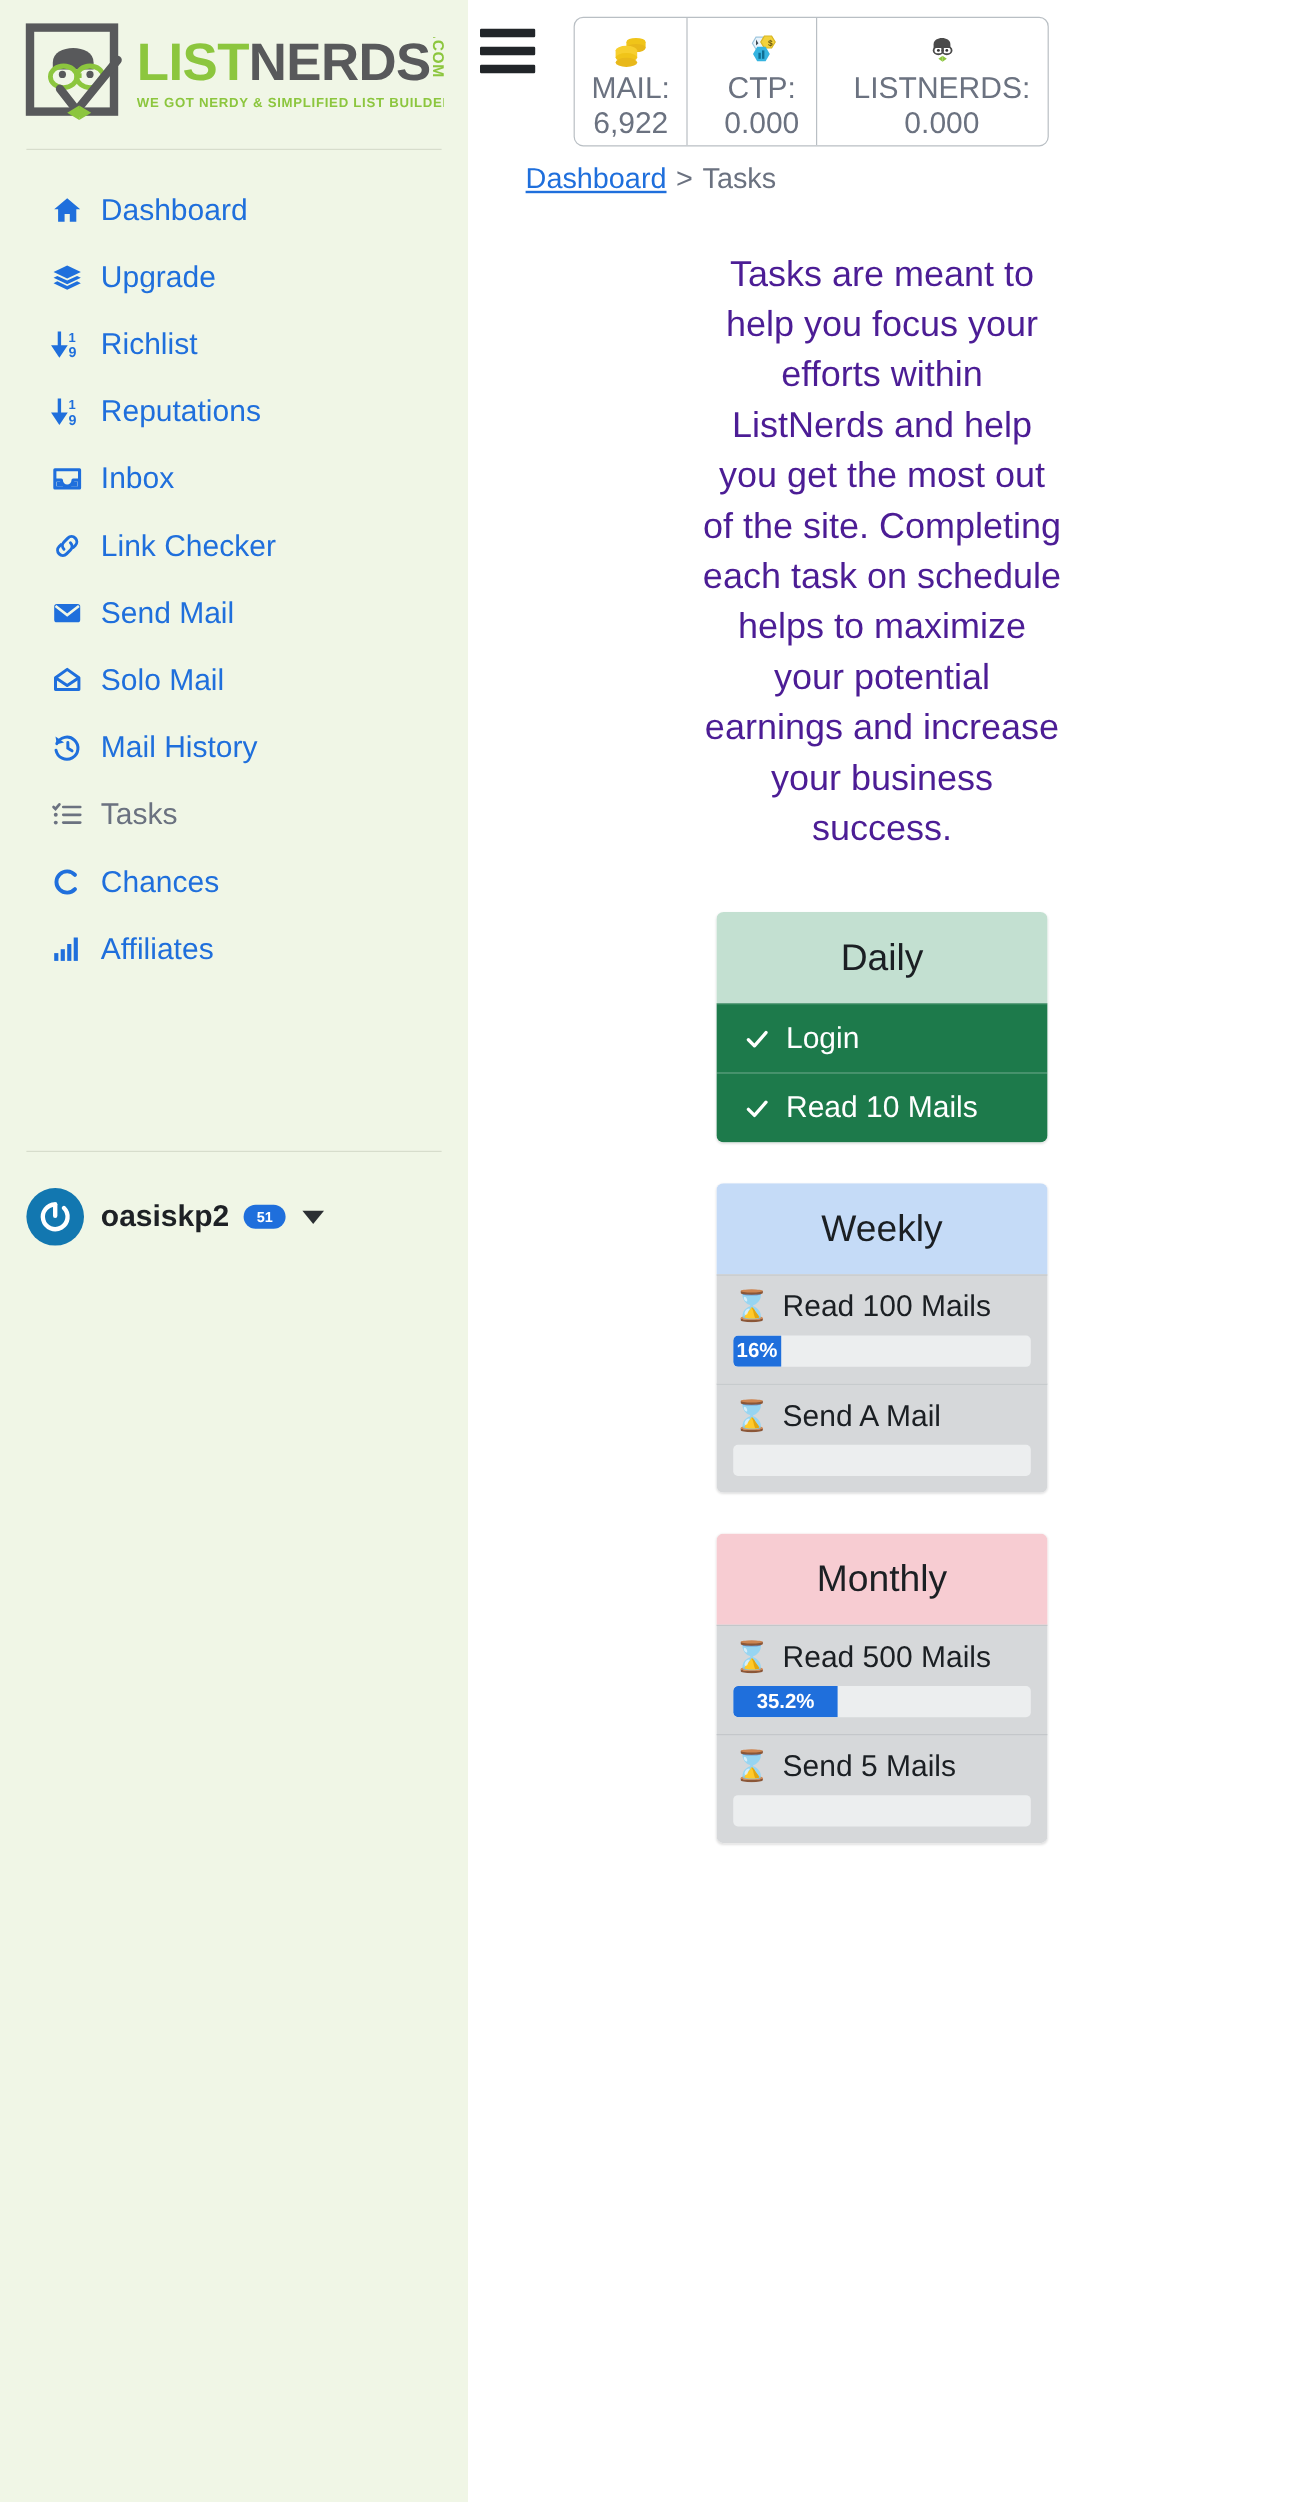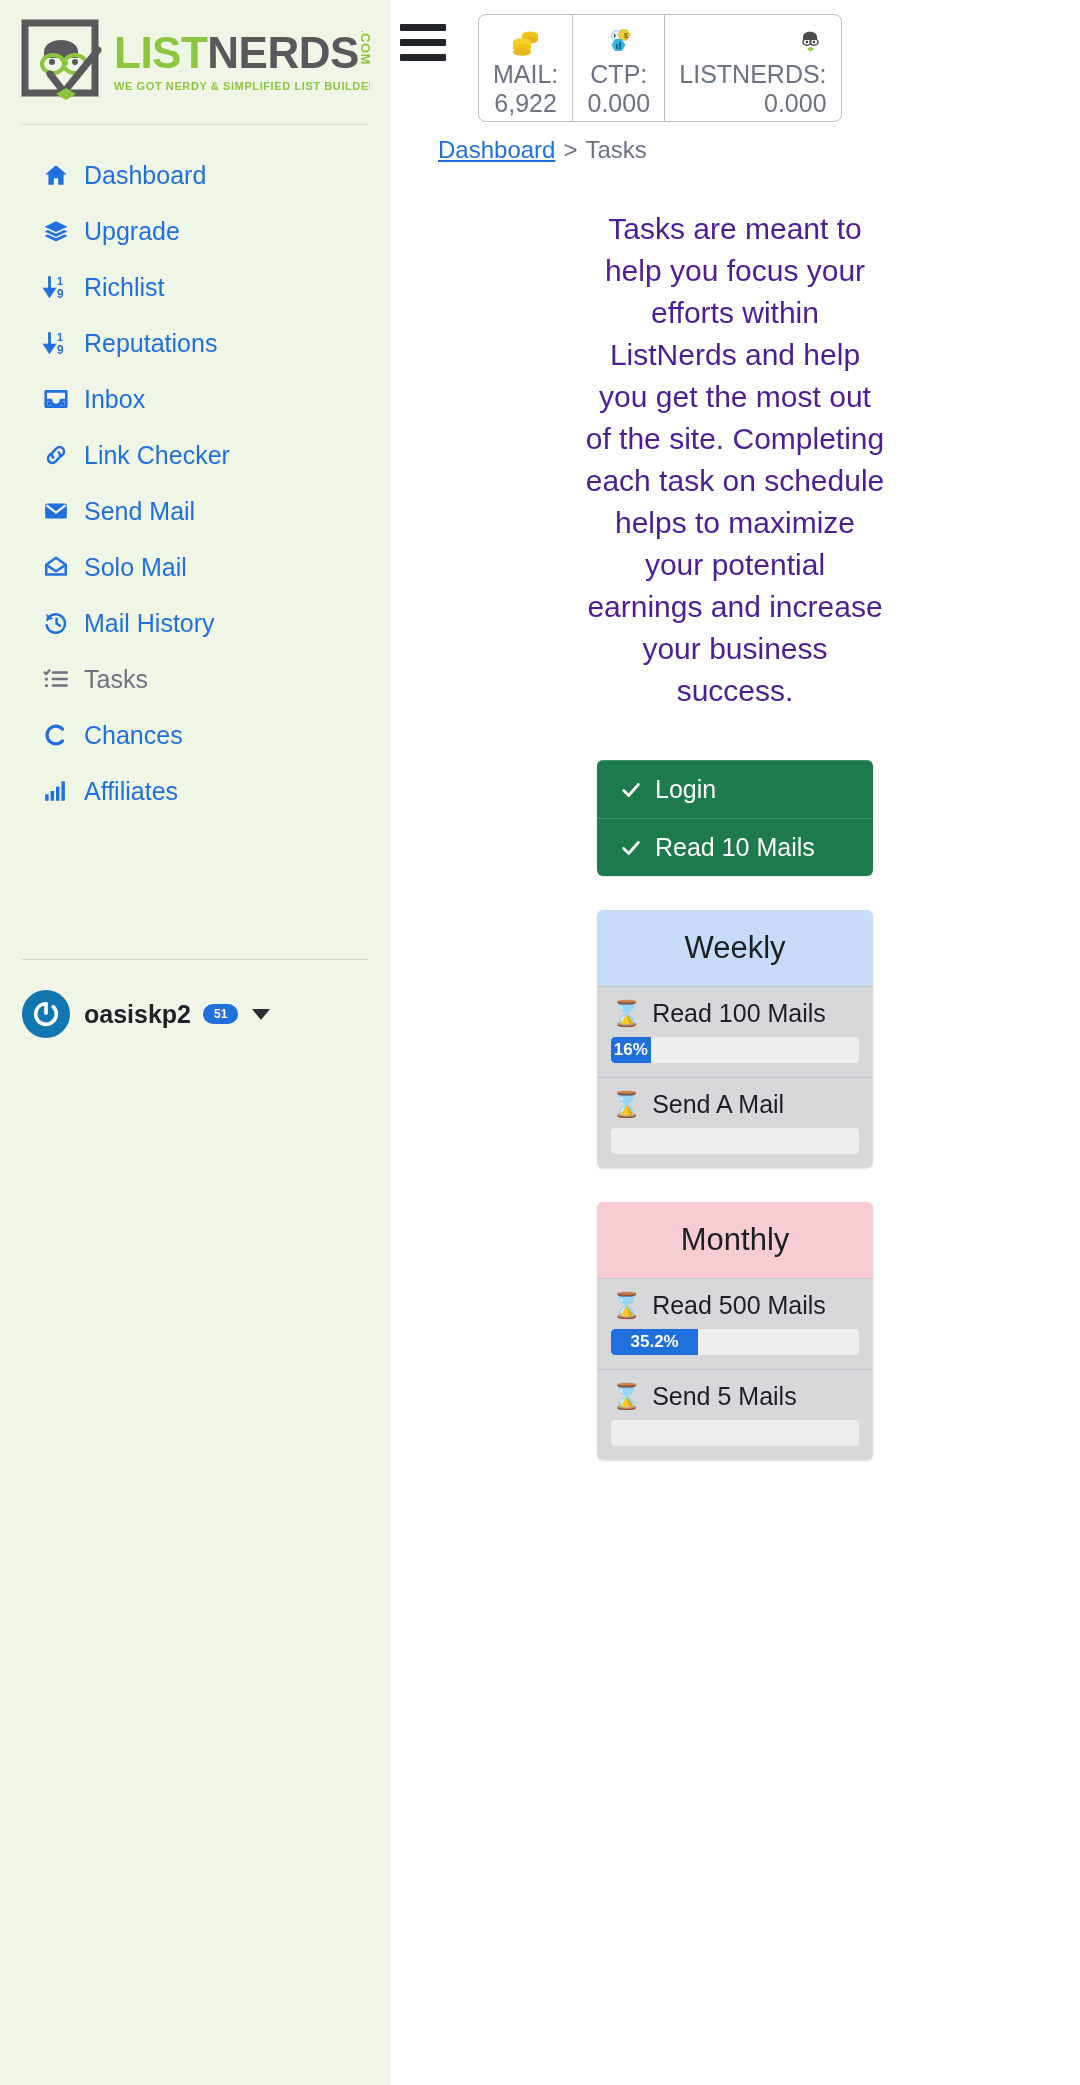--- a/index.html
+++ b/index.html
@@ -127,30 +127,31 @@
     border-radius: 1px; margin-bottom: 8px;
   }
   .stats {
     display: flex;
     border: 1px solid #b9bfc4;
     border-radius: 8px;
     margin-left: 32px;
     background: #fff;
     overflow: hidden;
     height: 108px;
+    gap: 16px;
   }
   .stat {
     padding: 10px 14px 0 14px;
     text-align: center;
     border-right: 1px solid #b9bfc4;
     display: flex; flex-direction: column; align-items: center;
     min-width: 92px;
     cursor: pointer;
   }
-  .stat:last-child { border-right: none; align-items: flex-end; }
+  .stat:last-child { border-right: none; }
   .stat-icon { height: 34px; display: flex; align-items: center; justify-content: center; }
   .stat-label { font-size: 25px; color: #6b7280; line-height: 1.1; margin-top: 2px; white-space: nowrap; }
   .stat-value { font-size: 25px; color: #6b7280; line-height: 1.15; }
 
   .breadcrumb {
     font-size: 24px; color: #6b7280;
     padding: 16px 0 0 48px;
   }
   .breadcrumb a {
     color: #1f6fdc; text-decoration: underline;
@@ -469,20 +470,21 @@
 
     <div class="breadcrumb">
       <a>Dashboard</a><span class="bc-sep">&gt;</span><span>Tasks</span>
     </div>
 
     <p class="intro">Tasks are meant to help you focus your efforts within ListNerds and help you get the most out of the site. Completing each task on schedule helps to maximize your potential earnings and increase your business success.</p>
 
     <div class="cards">
 
       <div class="card">
+        <div class="card-head head-daily">Daily</div>
 
         <div class="row-done">
           <span class="chk">
             <svg width="24" height="22" viewBox="0 0 24 24" fill="none" stroke="#ffffff" stroke-width="3" stroke-linecap="round" stroke-linejoin="round">
                 <path d="M4 12.5 L9.5 18 L20 6"></path>
               </svg>
           </span>
           <span>Login</span>
         </div>
 

